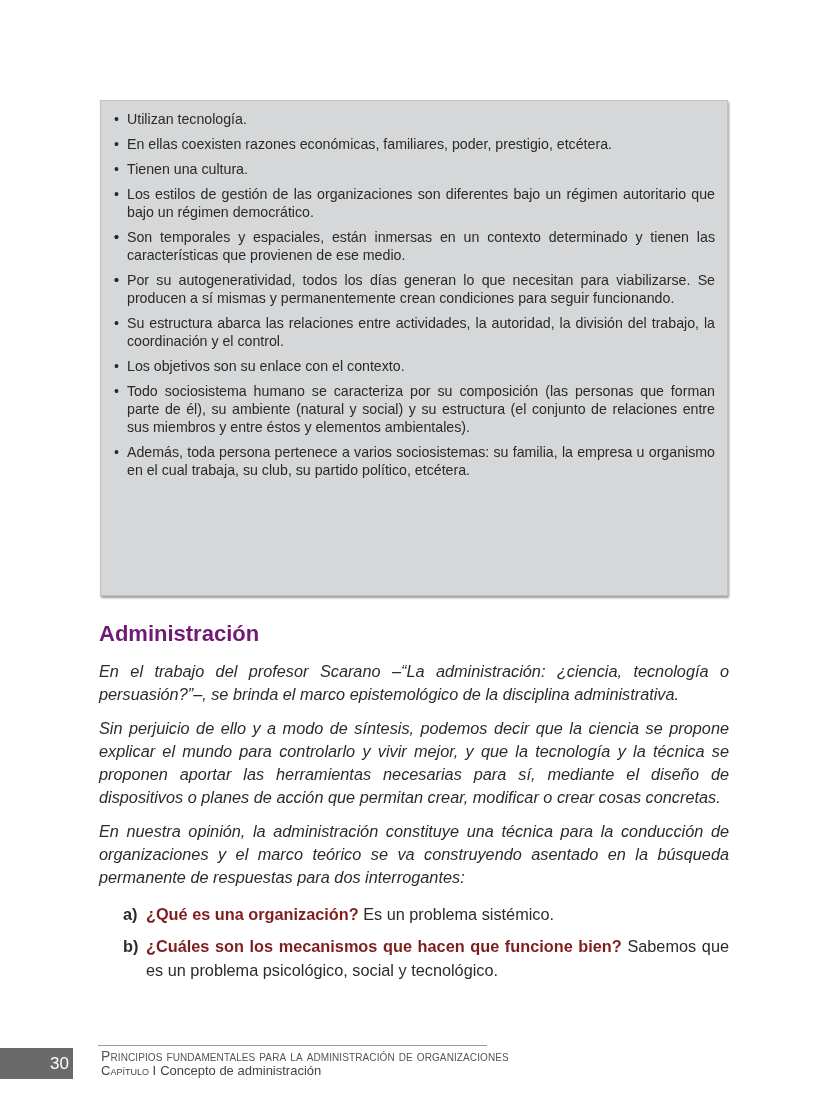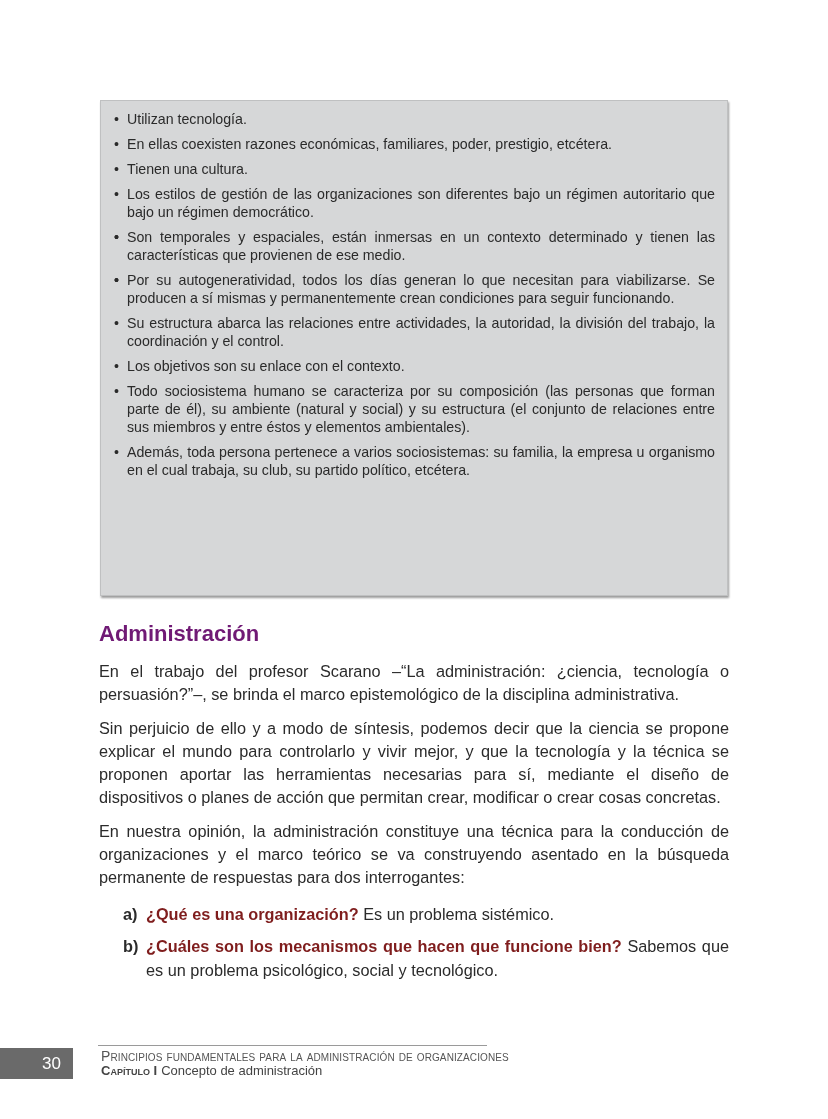--- a/index.html
+++ b/index.html
@@ -18,36 +18,36 @@
       position: relative; padding-left: 14px; font-size: 14.2px; line-height: 18px;
       margin-bottom: 7px; color: #2a2a2a; text-align: justify;
     }
     .box li .bullet { position: absolute; left: 1px; top: 0; }
     h2 {
       position: absolute; left: 99px; top: 621px; margin: 0;
       font-size: 22px; font-weight: bold; color: #701a75;
     }
     .para {
       position: absolute; left: 99px; width: 630px; margin: 0;
-      font-size: 16.3px; line-height: 23px; text-align: justify; color: #2b2b2b;
+      font-size: 16.3px; line-height: 23px; text-align: justify; color: #2b2b2b; font-style: italic;
     }
     .qitem {
       position: absolute; left: 123px; width: 606px; font-size: 16.3px; line-height: 24px;
       padding-left: 23px; box-sizing: border-box; text-align: justify;
     }
     .qitem .ql { position: absolute; left: 0; top: 0; font-weight: bold; }
     .qitem b { font-weight: bold; color: #7f1d1d; }
     .footer-line { position: absolute; left: 98px; top: 1045px; width: 389px; height: 1px; background: #9a9a9a; }
     .page-num {
       position: absolute; left: 0; top: 1048px; width: 73px; height: 31px; background: #6a6a6a;
-      color: #ffffff; font-size: 17px; text-align: right; box-sizing: border-box; padding-right: 12px; line-height: 31px;
+      color: #ffffff; font-size: 17px; text-align: right; box-sizing: border-box; padding-right: 4px; line-height: 31px;
     }
     .footer-title { position: absolute; left: 101px; top: 1048px; font-size: 14px; color: #555; font-variant: small-caps; letter-spacing: 0.1px; }
     .footer-chapter { position: absolute; left: 101px; top: 1063px; font-size: 13px; color: #444; }
-    .footer-chapter .cap { font-variant: small-caps; font-weight: bold; margin-right: 4px; margin-top: 24px; }
+    .footer-chapter .cap { font-variant: small-caps; font-weight: normal; margin-right: 4px; margin-top: 24px; }
   </style>
 </head>
 <body>
 
 <div class="box">
   <ul>
     <li><span class="bullet">•</span><span>Utilizan tecnología.</span></li>
     <li><span class="bullet">•</span><span>En ellas coexisten razones económicas, familiares, poder, prestigio, etcétera.</span></li>
     <li><span class="bullet">•</span><span>Tienen una cultura.</span></li>
     <li><span class="bullet">•</span><span>Los estilos de gestión de las organizaciones son diferentes bajo un régimen autoritario que bajo un régimen democrático.</span></li>

